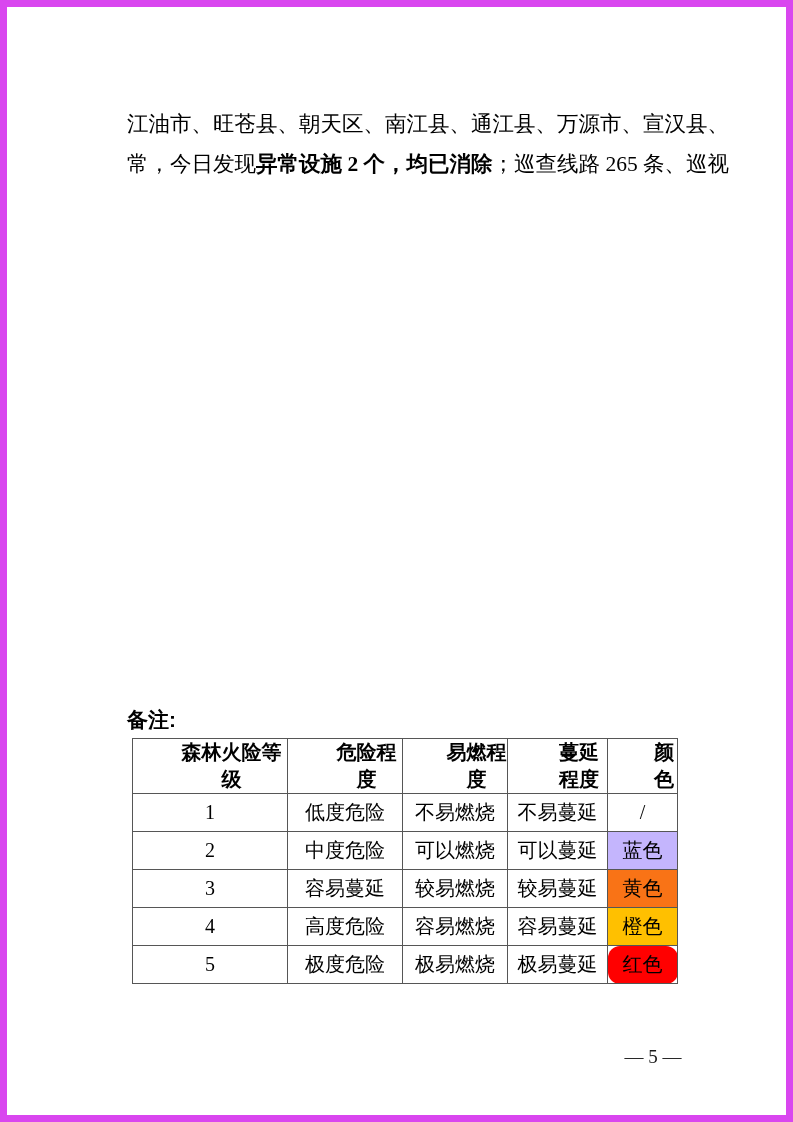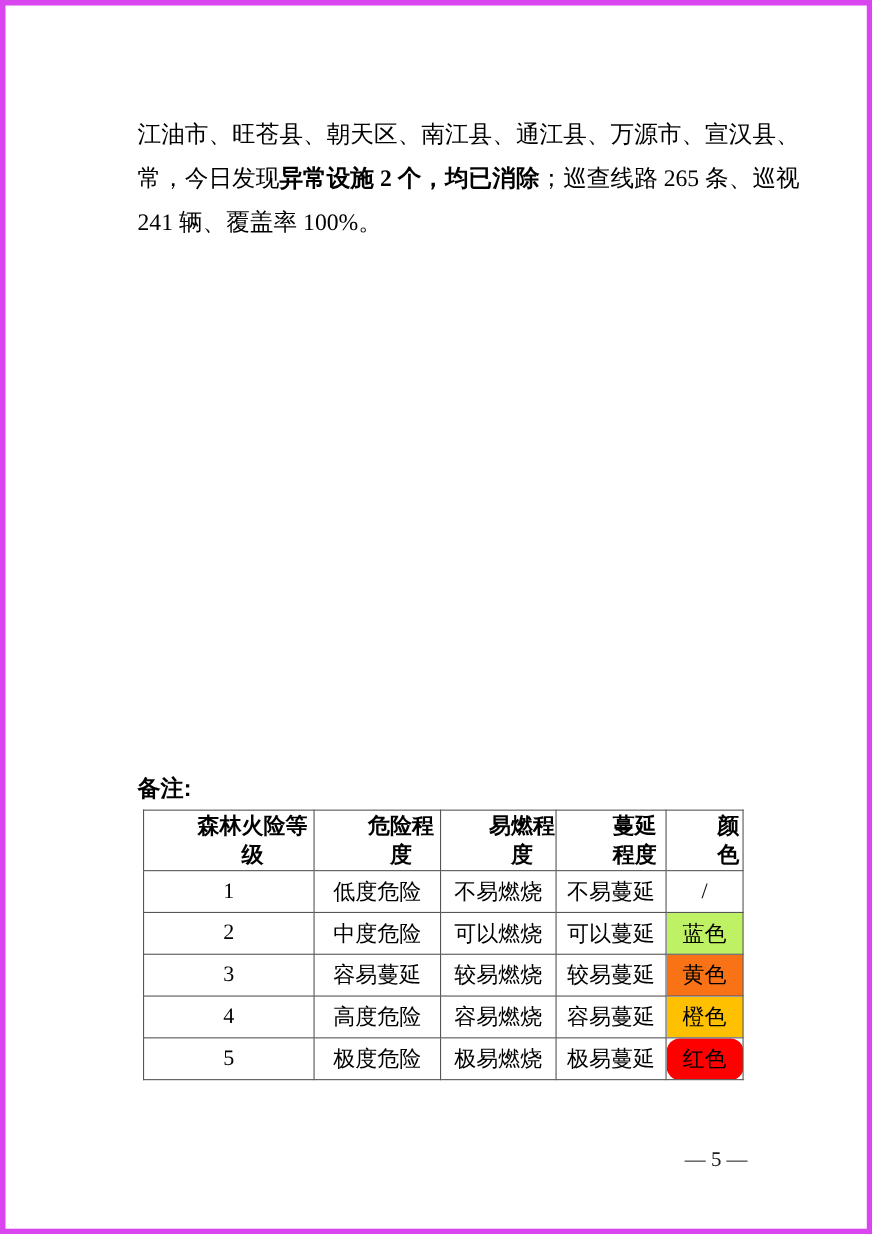--- a/index.html
+++ b/index.html
@@ -6,21 +6,21 @@
   html, body { background: #ffffff; }
   body {
     font-family: "Liberation Serif", "DejaVu Serif", serif;
     color: #000;
   }
   .page {
     position: relative;
     width: 793px;
     height: 1122px;
     background: #ffffff;
-    border: 5px solid #d946ef;
+    border: 7px solid #d946ef;
     overflow: hidden;
   }
 
   
   .doc-paragraph {
     position: absolute;
     left: 120px;
     top: 97px;
     width: 550px;
     font-size: 21.5px;
@@ -91,21 +91,20 @@
   }
 </style>
 </head>
 <body>
 
 <div class="page">
 
   <div class="doc-paragraph">
     <div class="doc-line">江油市、旺苍县、朝天区、南江县、通江县、万源市、宣汉县、</div>
     <div class="doc-line"><span>常，今日发现</span><b>异常设施 2 个，均已消除</b><span>；巡查线路 265 条、巡视</span></div>
-    <div class="doc-line last">241 辆、覆盖率 100%。</div>
   </div>
 
   <div class="notes-label">备注:</div>
 
   <table class="fire-table">
     <colgroup>
       <col class="col-level">
         <col class="col-danger">
         <col class="col-flam">
       <col class="col-spread">
@@ -126,21 +125,21 @@
         <td>低度危险</td>
         <td>不易燃烧</td>
         <td>不易蔓延</td>
         <td>/</td>
       </tr>
       <tr>
         <td>2</td>
         <td>中度危险</td>
         <td>可以燃烧</td>
         <td>可以蔓延</td>
-        <td style="background-color: #bef264;">蓝色</td>
+        <td style="background-color: #c4b5fd;">蓝色</td>
       </tr>
       <tr>
         <td>3</td>
         <td>容易蔓延</td>
         <td>较易燃烧</td>
         <td>较易蔓延</td>
         <td style="background-color: #f97316;">黄色</td>
       </tr>
       <tr>
         <td>4</td>

